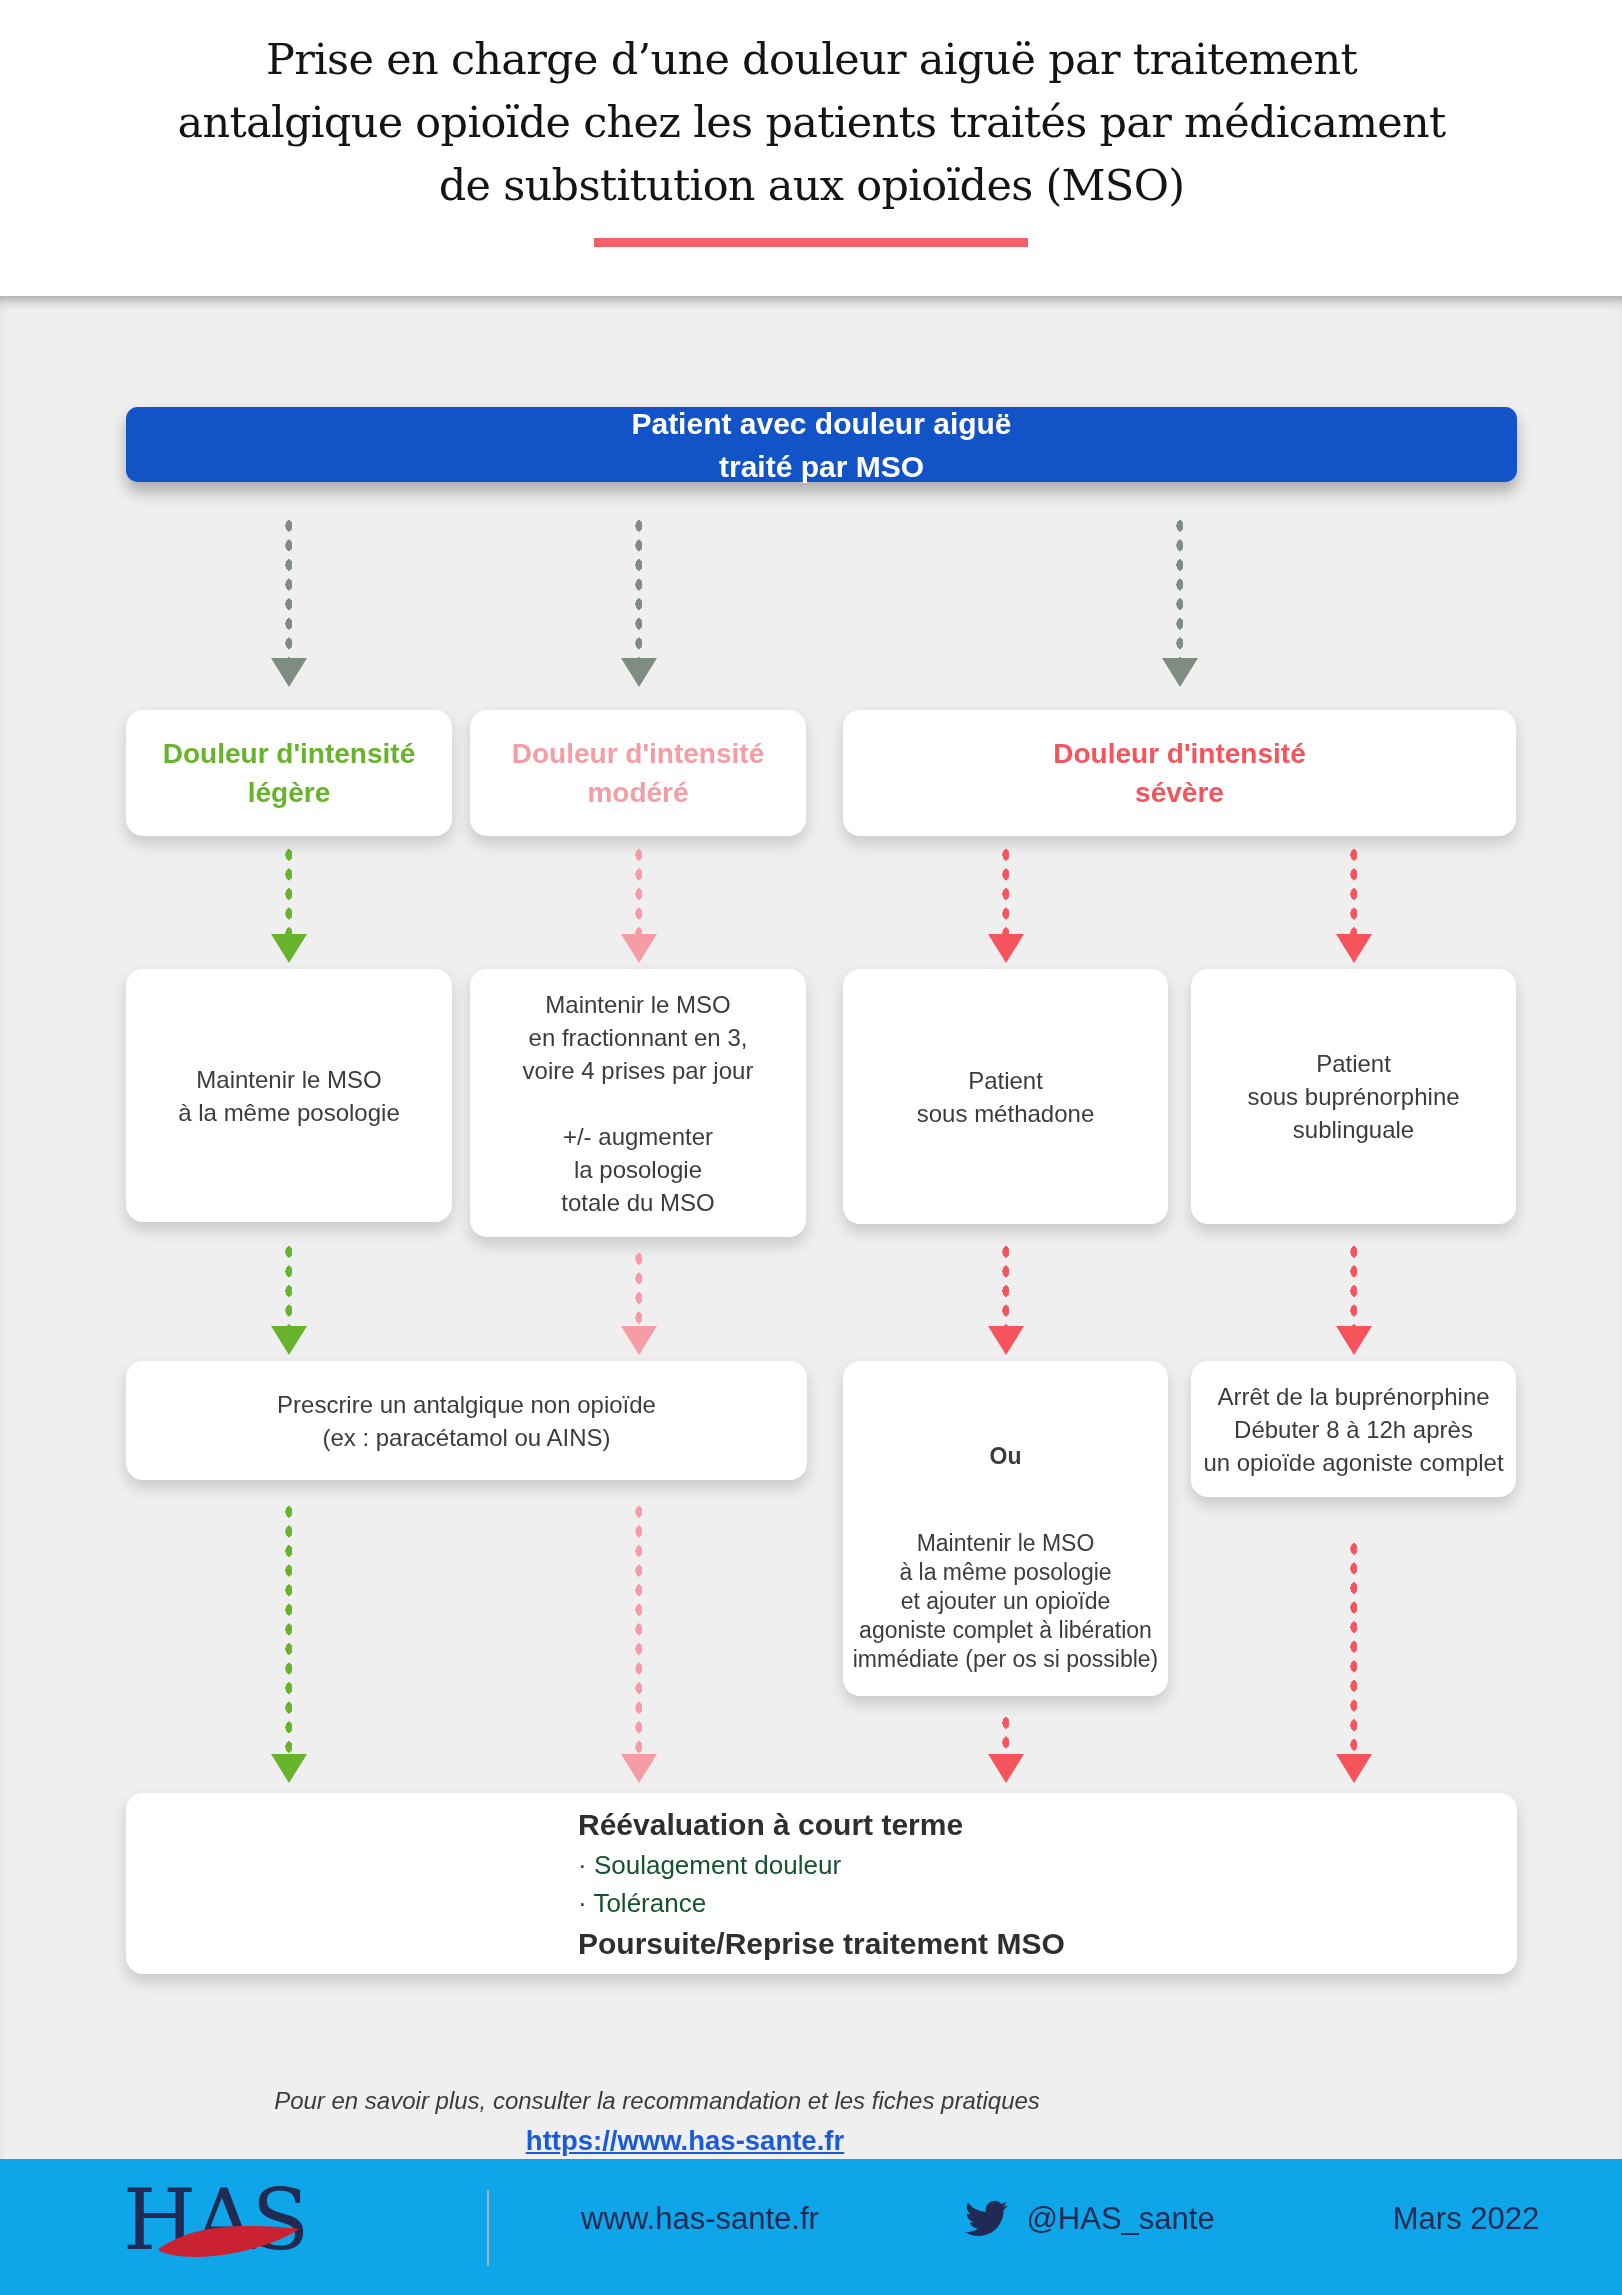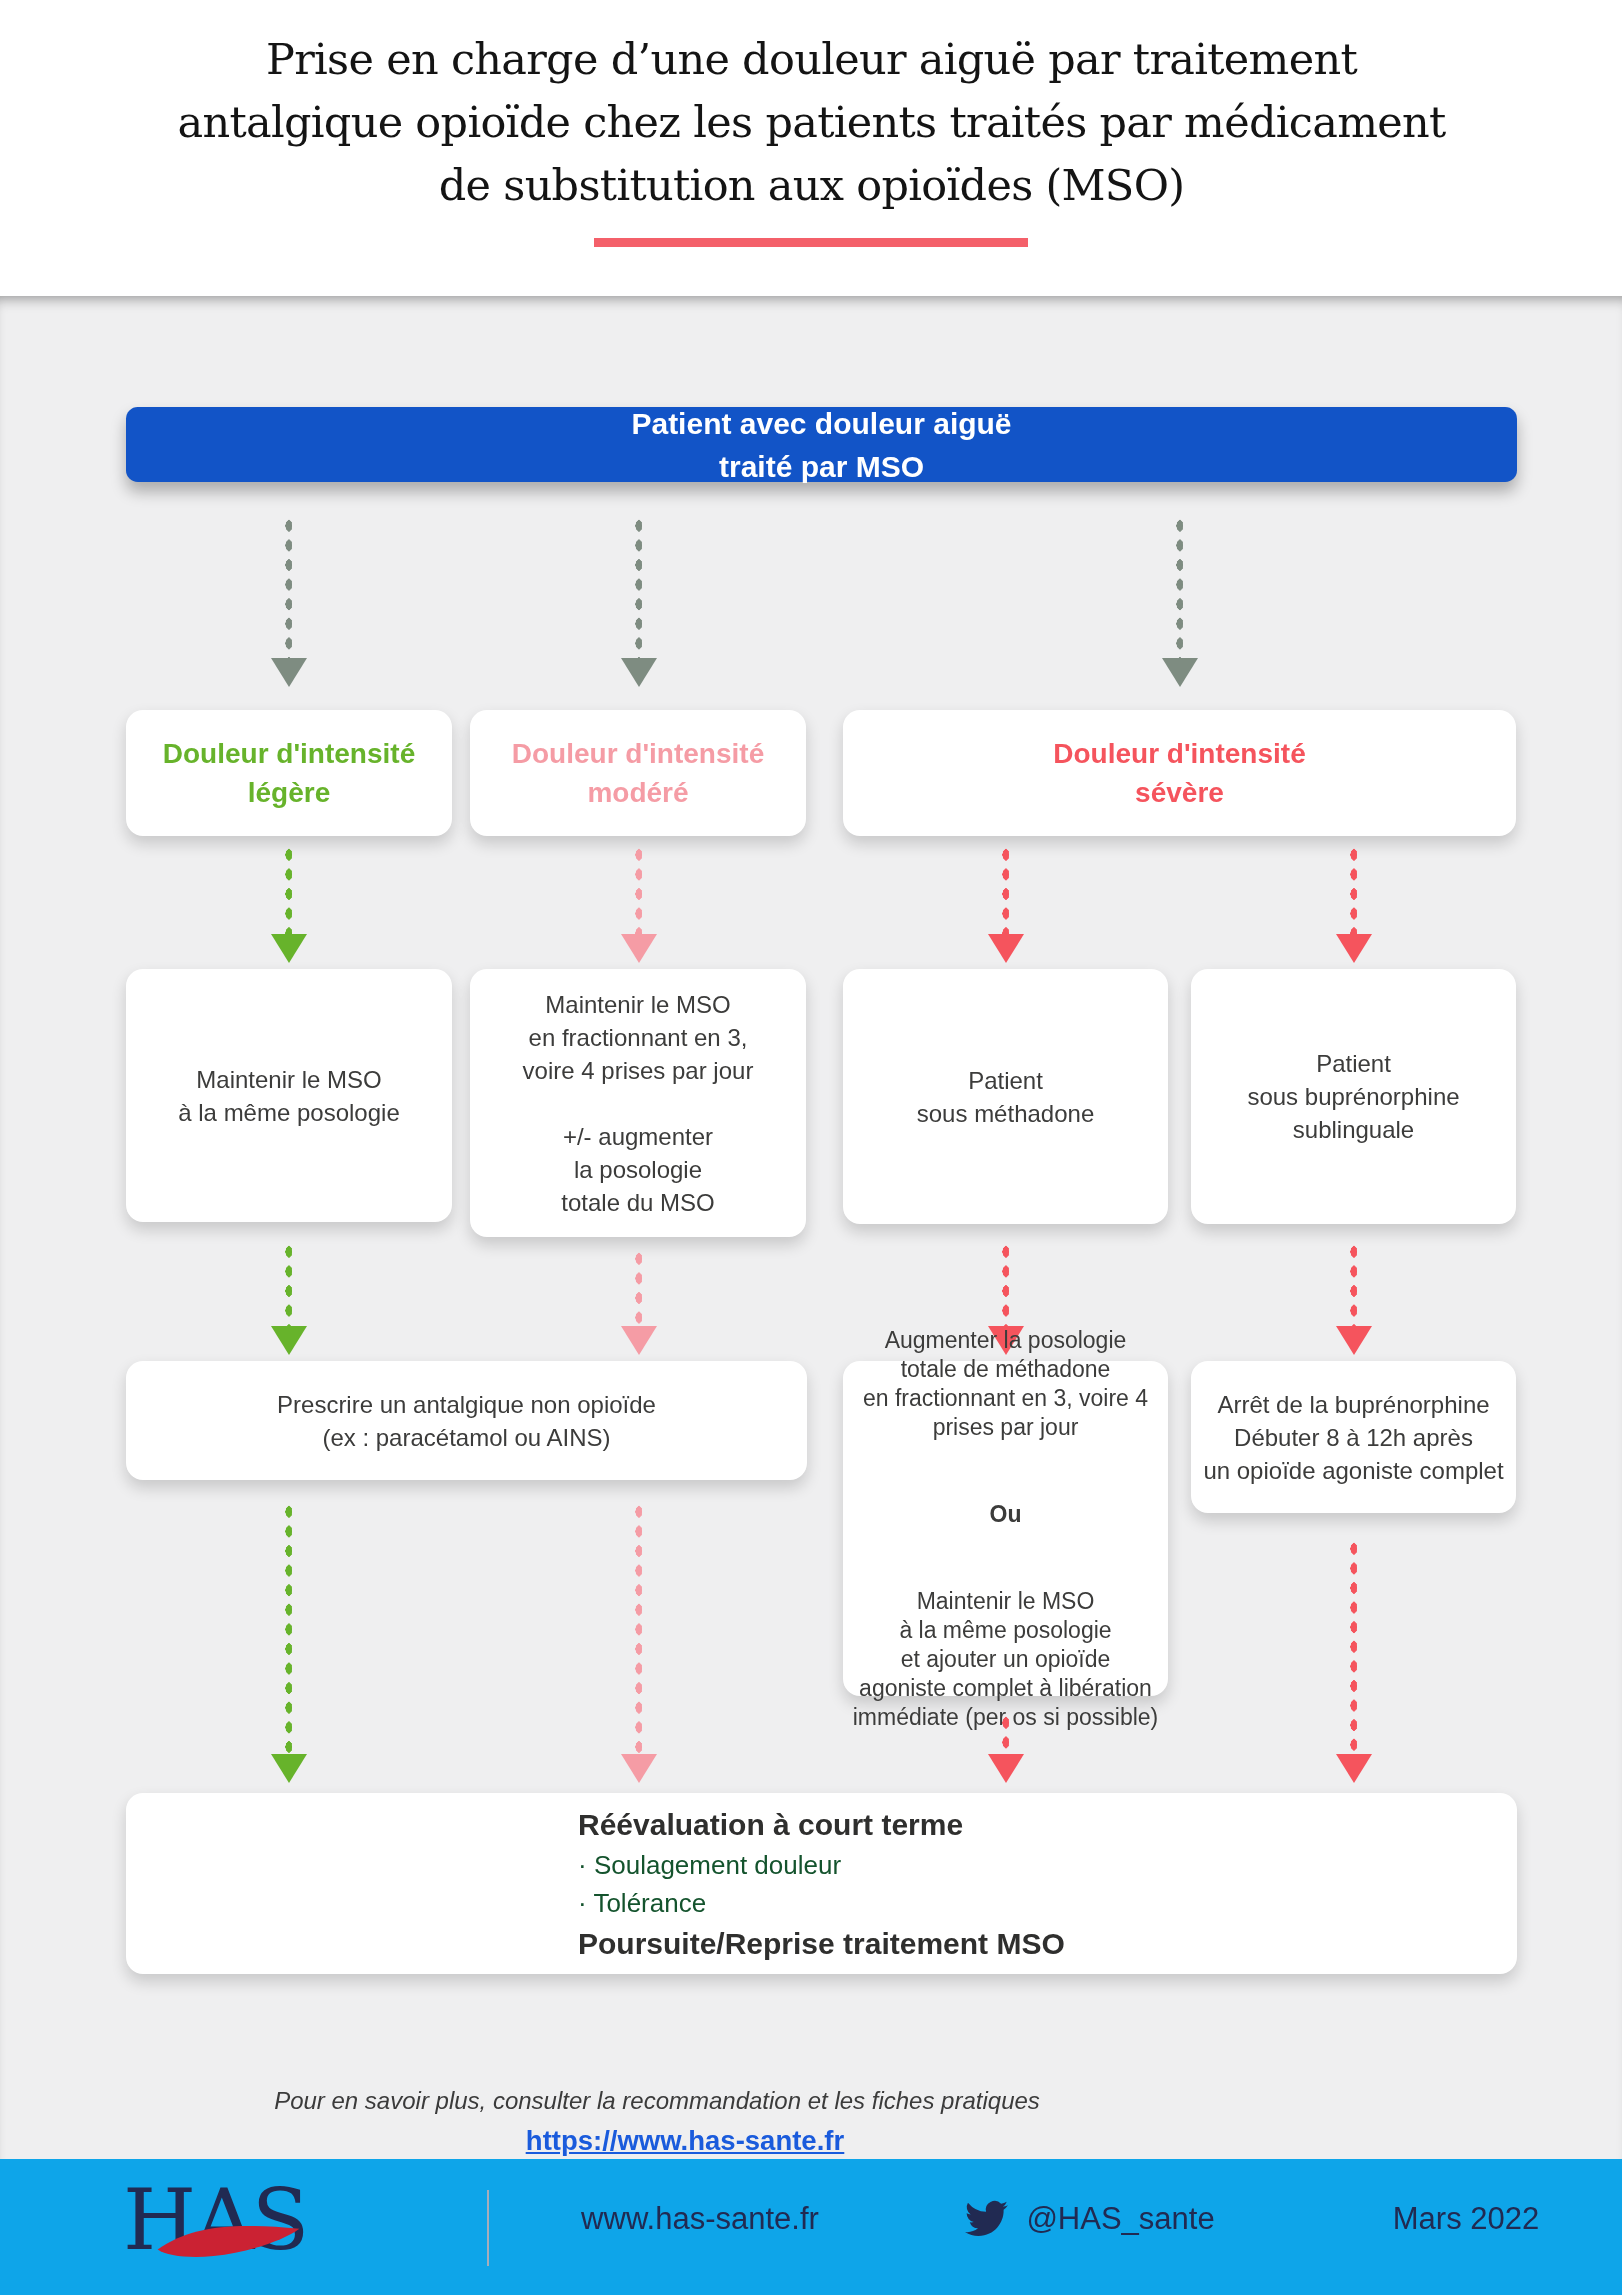--- a/index.html
+++ b/index.html
@@ -170,33 +170,30 @@
       <div class="line"></div>
       <div class="head"></div>
     </div>
 
   <div class="card body37" style="left:126px;top:1361px;width:681px;height:119px;">
     <span>Prescrire un antalgique non opioïde
 (ex : paracétamol ou AINS)</span>
   </div>
   <div class="card body35" style="left:843px;top:1361px;width:325px;height:335px;">
     <span>
-      <span>Augmenter la posologie
-totale de méthadone
-en fractionnant en 3, voire 4
-prises par jour</span><br>
+      <br>
       <span class="orline">Ou</span><br>
       <span>Maintenir le MSO
 à la même posologie
 et ajouter un opioïde
 agoniste complet à libération
 immédiate (per os si possible)</span>
     </span>
   </div>
-  <div class="card body37" style="left:1191px;top:1361px;width:325px;height:152px;">
+  <div class="card body37" style="left:1191px;top:1361px;width:325px;height:136px;">
     <span>Arrêt de la buprénorphine
 Débuter 8 à 12h après
 un opioïde agoniste complet</span>
   </div>
 
   <div class="arrow a-green" style="left:270px;top:1502px;height:281px;">
       <div class="line"></div>
       <div class="head"></div>
     </div>
   <div class="arrow a-pink" style="left:620px;top:1502px;height:281px;">

